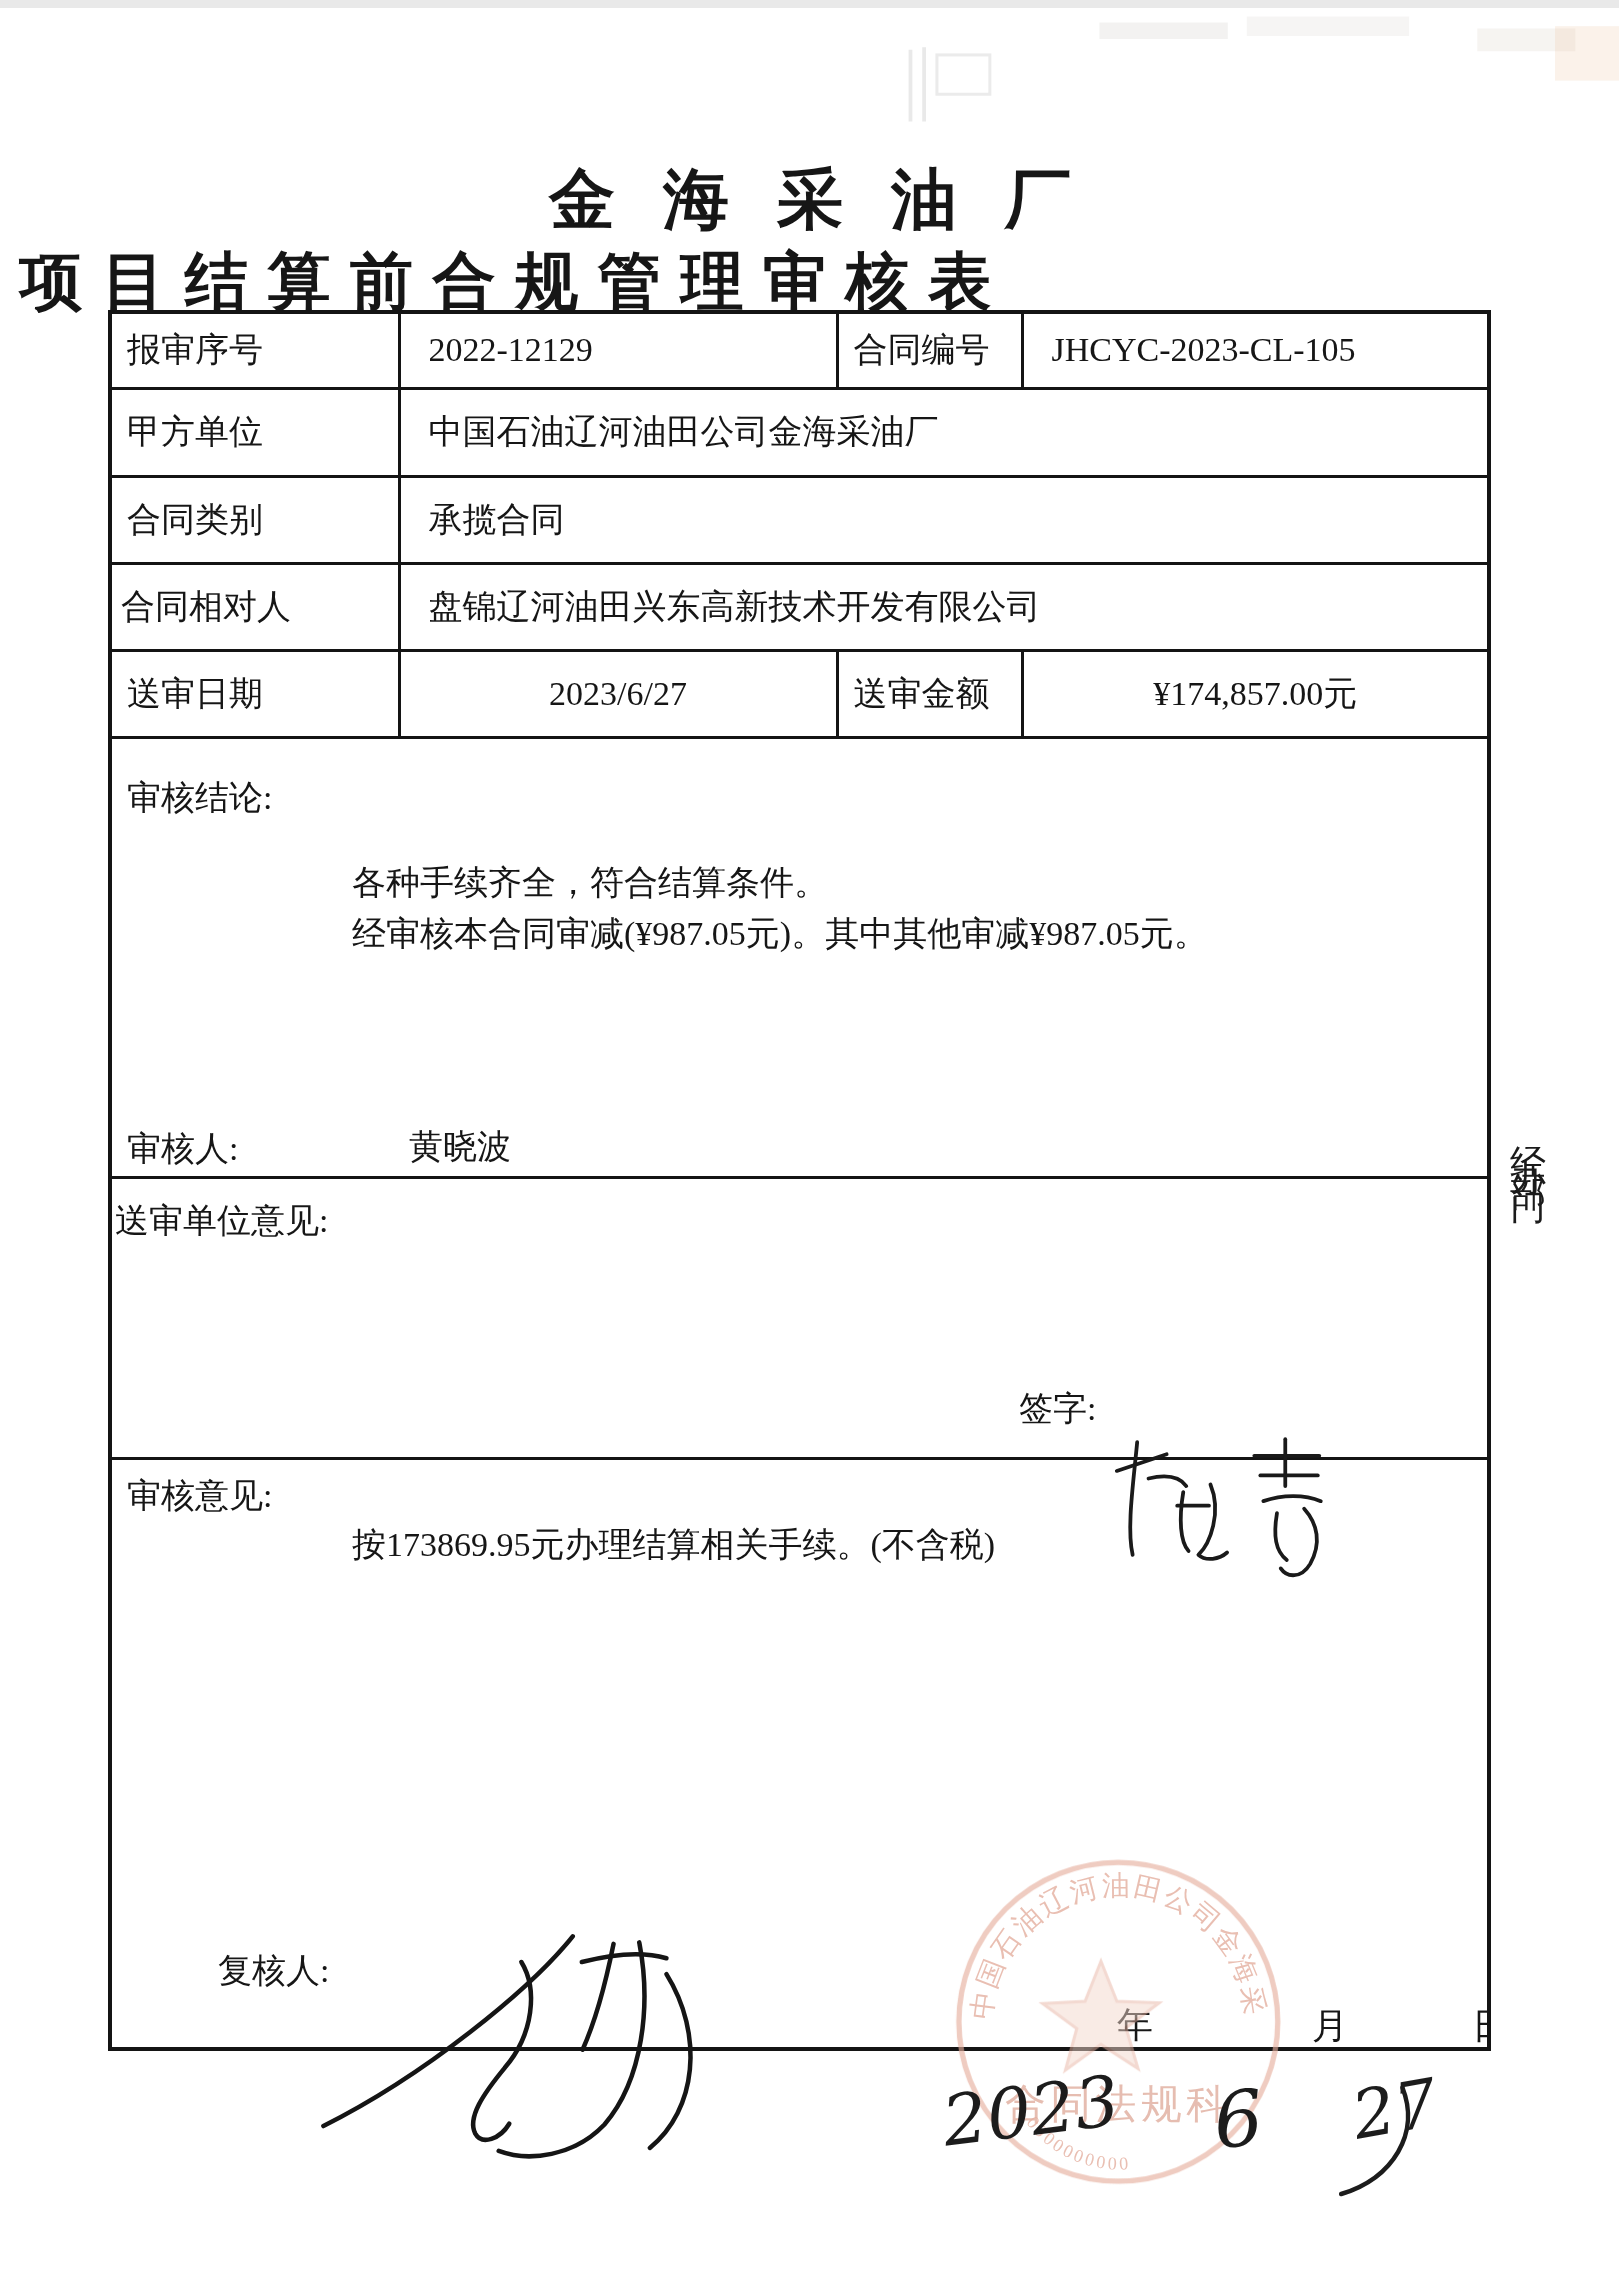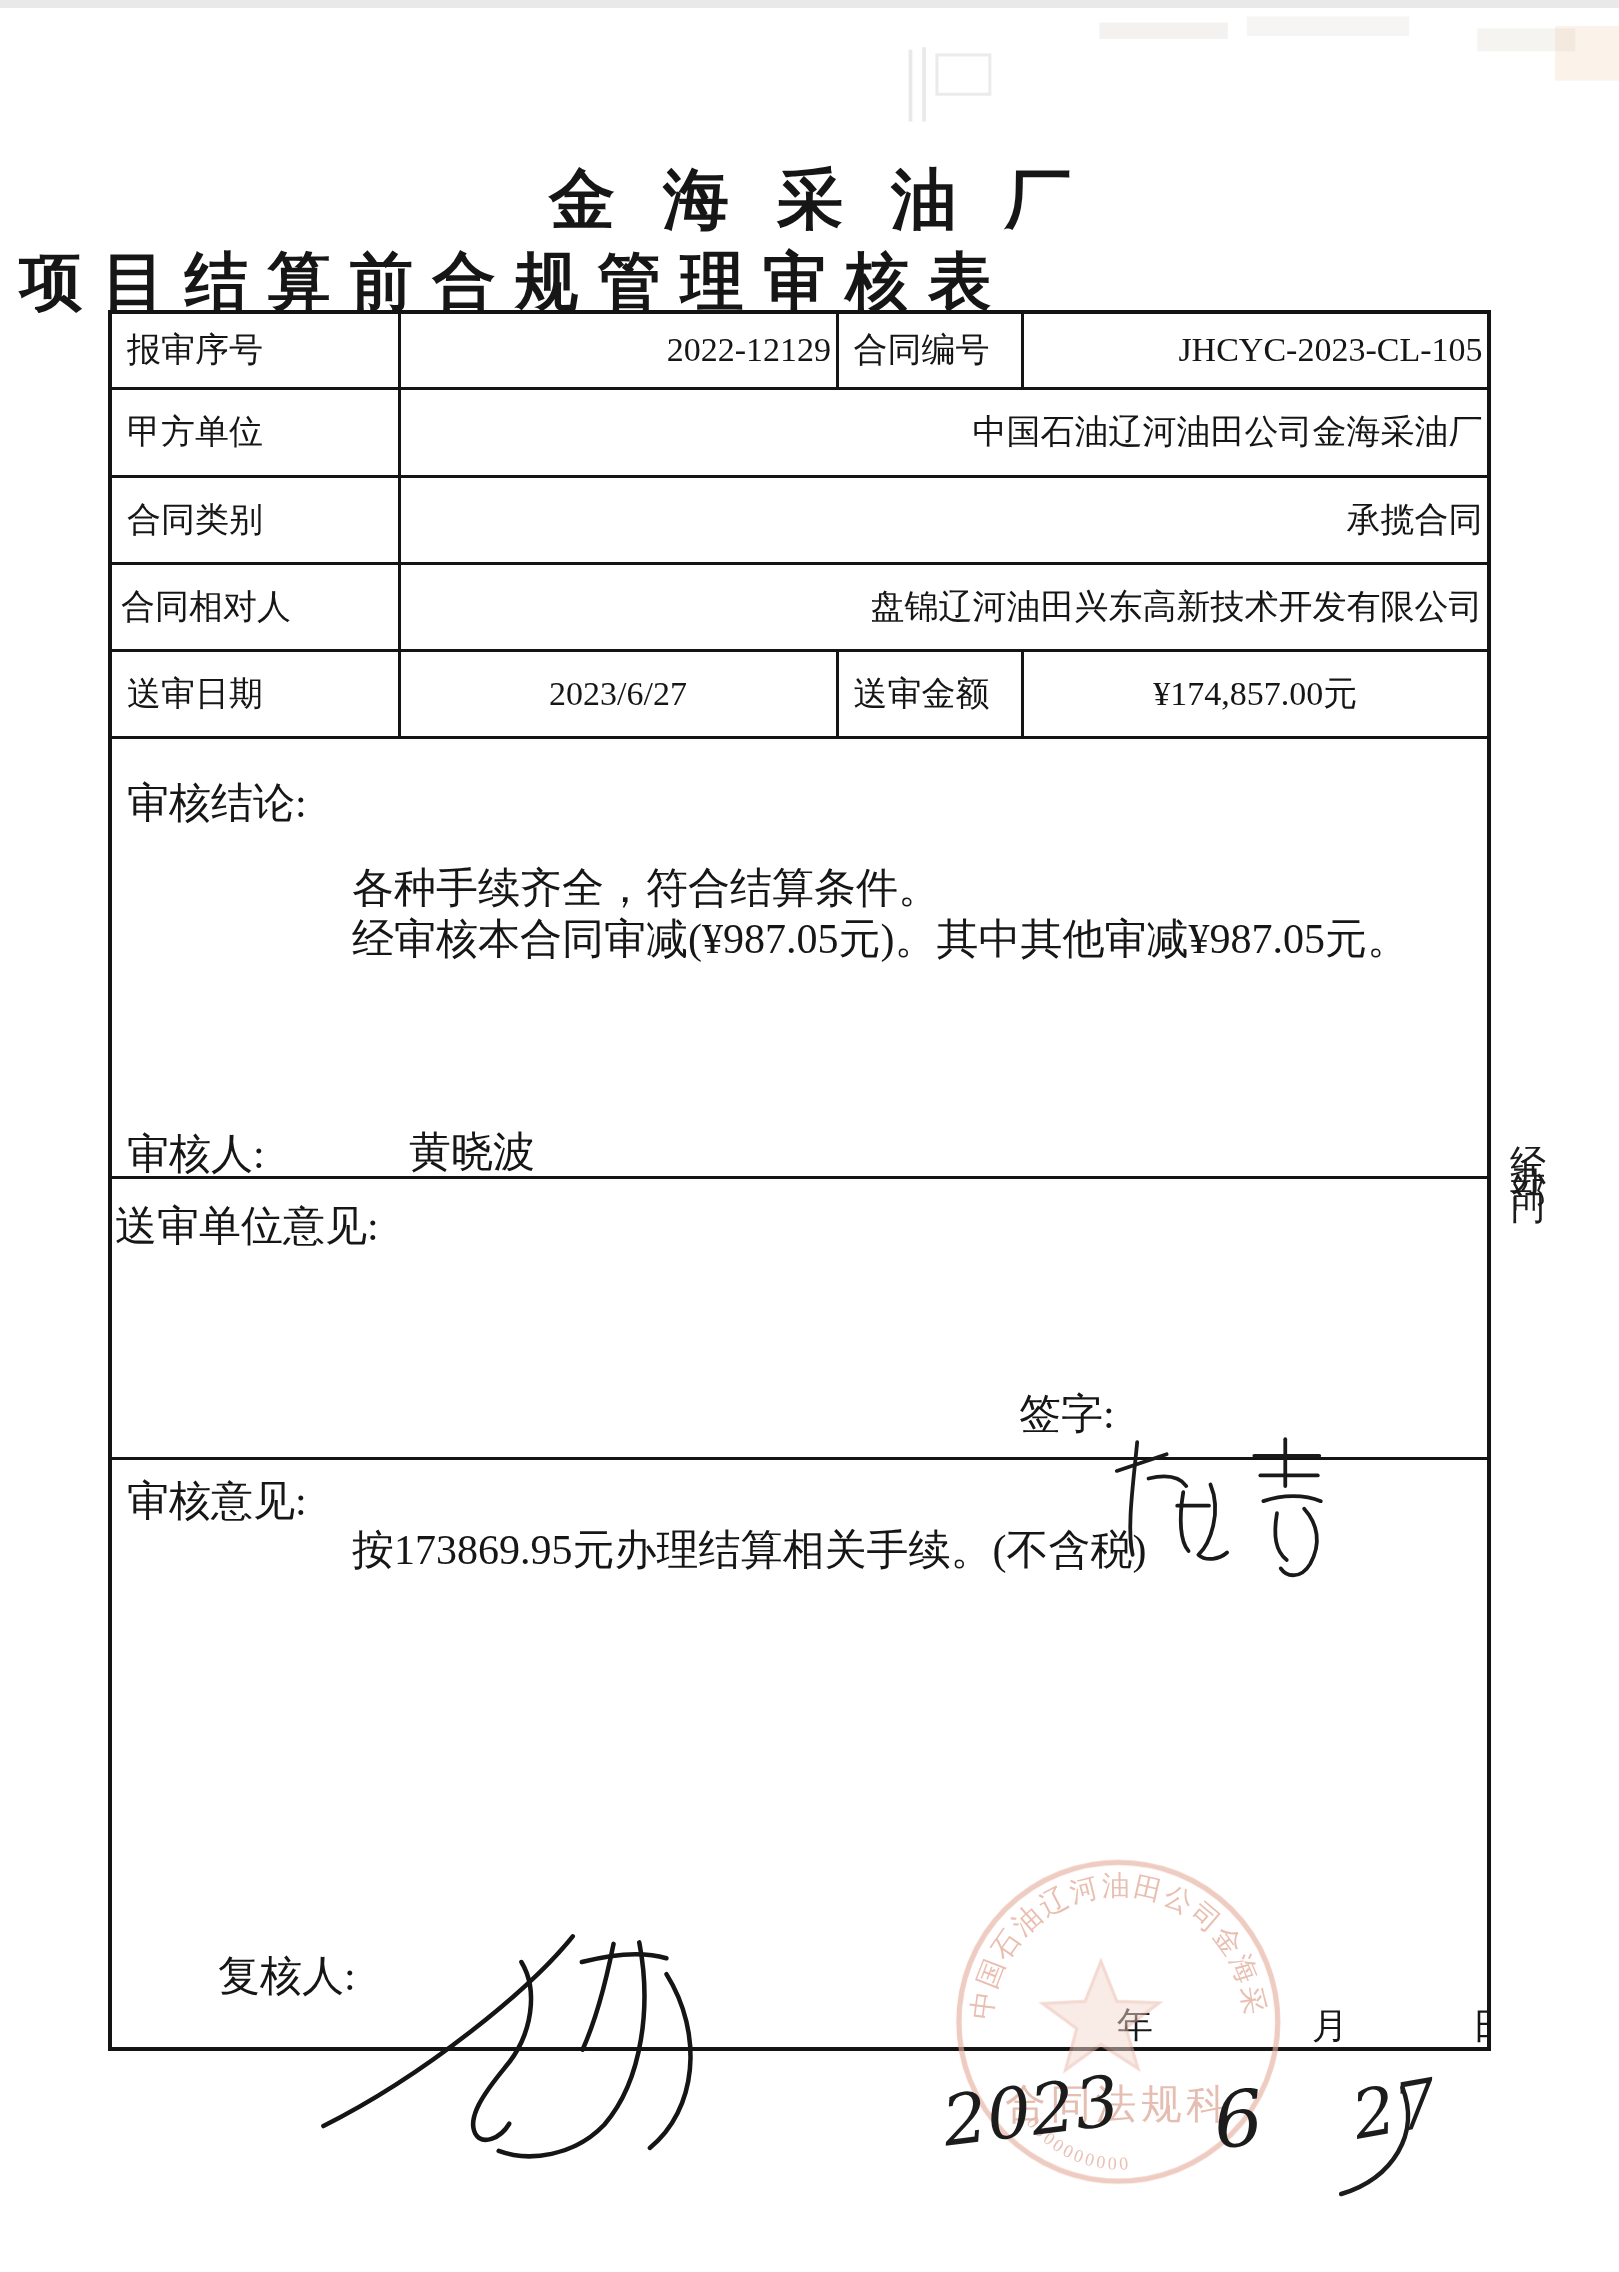--- a/index.html
+++ b/index.html
@@ -17,27 +17,27 @@
     font-size:63px;font-weight:700;letter-spacing:19.6px;text-indent:19.6px;white-space:nowrap;
   }
   table.form{
     position:absolute;left:108px;top:302px;width:1379px;
     border-collapse:collapse;table-layout:fixed;border:4.5px solid #141414;
   }
   td{
     border:3px solid #141414;font-size:34px;vertical-align:middle;
     padding:0 4.5px 0 15px;overflow:hidden;
   }
-  td.val{padding-left:28px;text-align:right;}
+  td.val{padding-left:28px;}
   td.cen{text-align:center;padding:0;}
   tr.r1{height:76px} tr.r2{height:88px} tr.r3{height:87px}
   tr.r4{height:87px} tr.r5{height:87px} tr.r6{height:87px}
   tr.r7{height:440px} tr.r8{height:281px} tr.r9{height:591px}
   td.big{position:relative;padding:0;vertical-align:top;}
-  .abs{position:absolute;white-space:nowrap;font-size:42px;}
+  .abs{position:absolute;white-space:nowrap;font-size:34px;}
   .side-note{
     position:absolute;left:1503px;top:1109px;
     writing-mode:vertical-rl;font-size:36px;letter-spacing:13.6px;color:#1b1b1b;
   }
   svg.overlay{position:absolute;left:0;top:0;pointer-events:none;}
   .hand{font-family:"DejaVu Serif","Liberation Serif",serif;font-style:italic;fill:#1c1c1c;}
   .seal-txt{font-family:"Liberation Serif","DejaVu Serif",serif;}
 </style>
 </head>
 <body>

